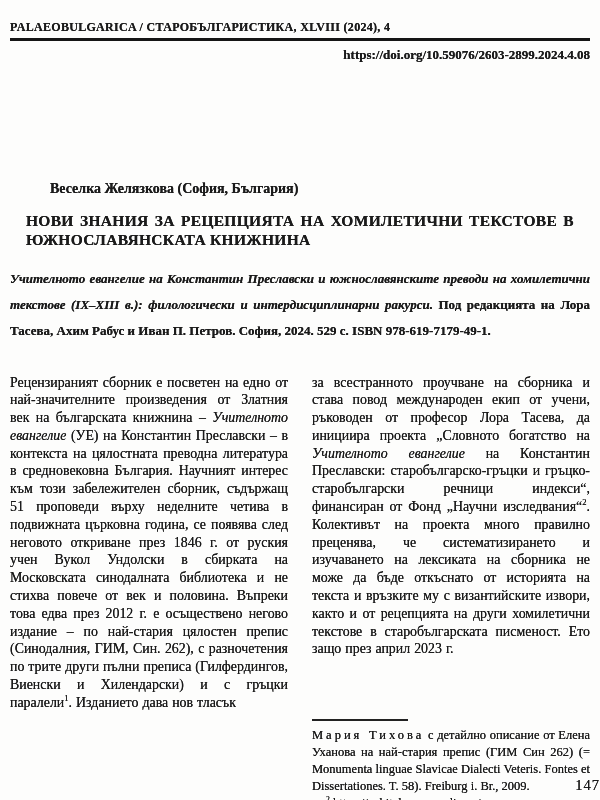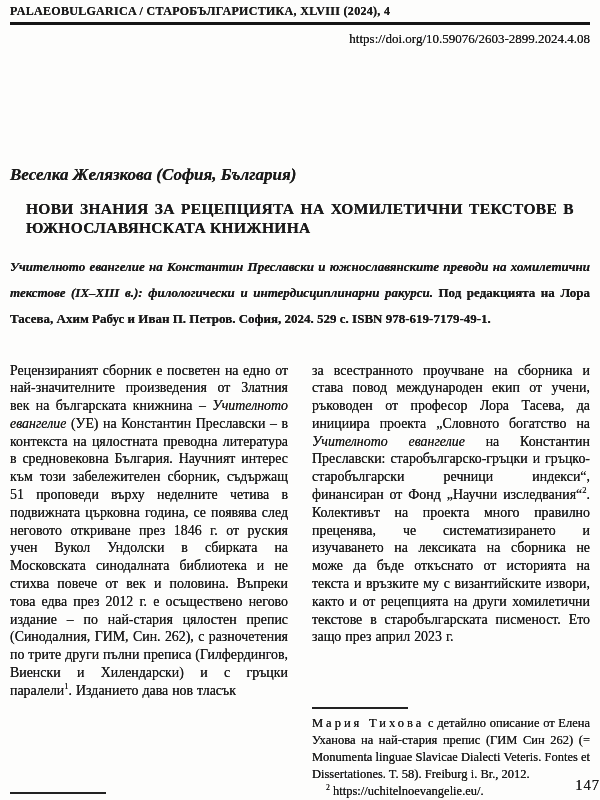--- a/index.html
+++ b/index.html
@@ -1,25 +1,25 @@
 <!DOCTYPE html>
 <html><head>
 <meta charset="utf-8">
 <style>
   html,body { margin:0; padding:0; background:#ffffff; }
   .page {
     position:relative; width:600px; height:800px; overflow:hidden;
-    background:#fdfdfc; box-sizing:border-box; padding:4px 10px;
+    background:#fdfdfc; box-sizing:border-box; padding:20px 10px;
     font-family:"Liberation Serif","DejaVu Serif",serif;
     color:#1b1b1b; text-shadow:0 0 0.3px currentColor;
   }
   .journal { font-size:12px; font-weight:bold; letter-spacing:0.3px; white-space:nowrap; }
   .rule { height:2.5px; background:#151515; margin-top:3px; }
-  .doi { text-align:right; font-weight:normal; font-size:13px; margin-top:6px; }
-  .author { font-style:italic; font-weight:bold; font-size:17px; margin-top:118px; }
+  .doi { text-align:right; font-weight:bold; font-size:13px; margin-top:6px; }
+  .author { font-weight:bold; font-size:14px; margin-top:118px;margin-left:40px; }
   .title { font-size:15.5px; font-weight:bold; margin:14px 16px 0; line-height:19.5px;
            letter-spacing:0.3px; max-width:578px; text-align:justify; }
   .abstract { font-weight:bold; font-size:13px; line-height:26px; margin:16px 0 0;
               text-align:justify; }
   .cols { display:flex; gap:24px; margin-top:30px; height:438px; }
   .col { flex:1; min-width:0; display:flex; flex-direction:column; }
   .body-par { margin:0; font-size:13.9px; line-height:17.8px; text-align:justify;
               word-spacing:0.5px; }
   .fnblock { margin-top:auto; }
   .fnrule { width:96px; height:2px; background:#222; margin-bottom:6px; }
@@ -47,20 +47,20 @@
     <div class="col">
       <p class="body-par"><span>Рецензираният сборник е посветен на едно от най-значителните произведения от Златния век на българската книжнина – </span><span class="it">Учителното евангелие</span><span> (УЕ) на Константин Преславски – в контекста на цялостната преводна литература в средновековна България. Научният интерес към този забележителен сборник, съдържащ 51 проповеди върху неделните четива в подвижната църковна година, се появява след неговото откриване през 1846 г. от руския учен Вукол Ундолски в сбирката на Московската синодалната библиотека и не стихва повече от век и половина. Въпреки това едва през 2012 г. е осъществено негово издание – по най-стария цялостен препис (Синодалния, ГИМ, Син. 262), с разночетения по трите други пълни преписа (Гилфердингов, Виенски и Хилендарски) и с гръцки паралели</span><sup>1</sup><span>. Изданието дава нов тласък</span></p>
       <div class="fnblock">
         <div class="fnrule"></div>
       </div>
     </div>
     <div class="col">
       <p class="body-par"><span>за всестранното проучване на сборника и става повод международен екип от учени, ръководен от професор Лора Тасева, да инициира проекта „Словното богатство на </span><span class="it">Учителното евангелие</span><span> на Константин Преславски: старобългарско-гръцки и гръцко-старобългарски речници индекси“, финансиран от Фонд „Научни изследвания“</span><sup>2</sup><span>. Колективът на проекта много правилно преценява, че систематизирането и изучаването на лексиката на сборника не може да бъде откъснато от историята на текста и връзките му с византийските извори, както и от рецепцията на други хомилетични текстове в старобългарската писменост. Ето защо през април 2023 г.</span></p>
       <div class="fnblock">
         <div class="fnrule"></div>
-        <p class="fn"><span class="sp">Мария Тихова</span><span> с детайлно описание от Елена Уханова на най-стария препис (ГИМ Син 262) (= Monumenta linguae Slavicae Dialecti Veteris. Fontes et Dissertationes. T. 58). Freiburg i. Br., 2012.</span></p>
+        <p class="fn"><span class="sp">Мария Тихова</span><span> с детайлно описание от Елена Уханова на най-стария препис (ГИМ Син 262) (= Monumenta linguae Slavicae Dialecti Veteris. Fontes et Dissertationes. T. 58). Freiburg i. Br., 2009.</span></p>
         <p class="fn indent"><sup>2</sup><span> https://uchitelnoevangelie.eu/.</span></p>
       </div>
     </div>
   </div>
 
   <div class="pagenum">147</div>
 </div>
 
 </body></html>

